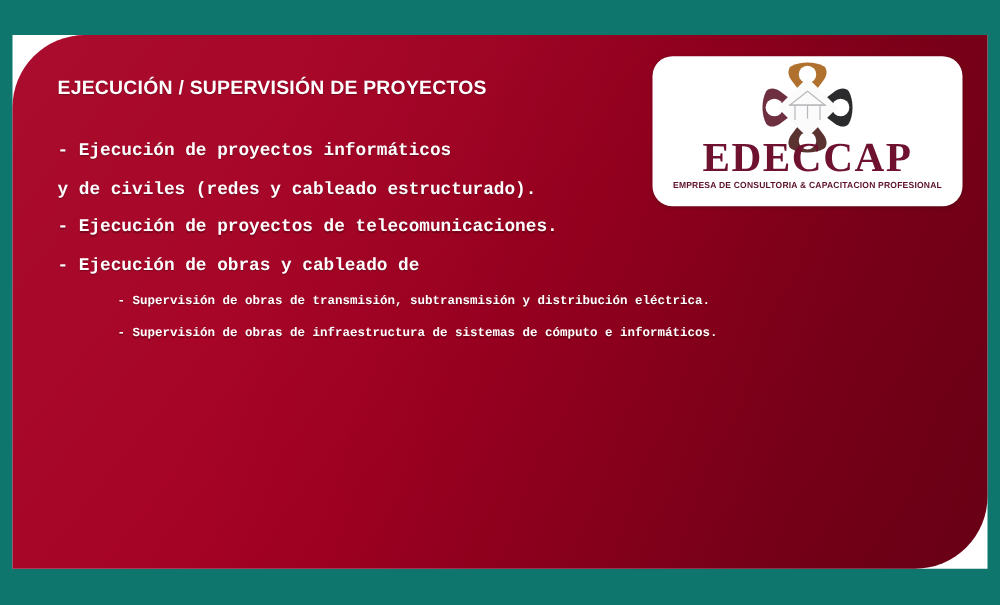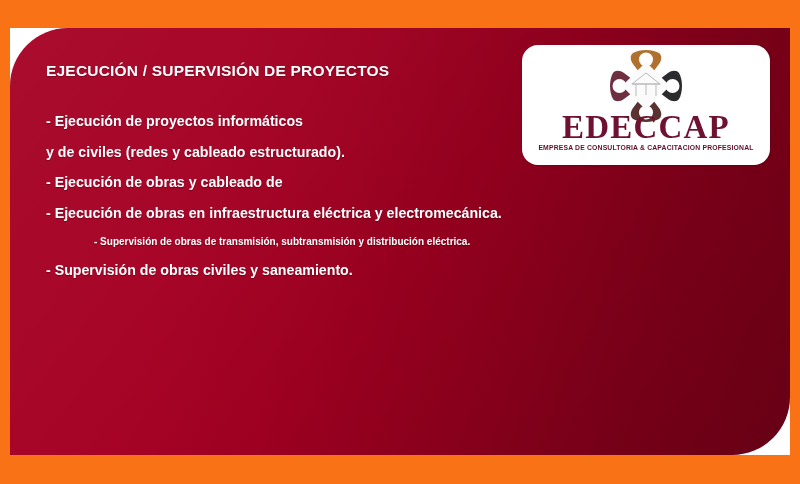--- a/index.html
+++ b/index.html
@@ -12,21 +12,21 @@
     height: 484px;
     overflow: hidden;
     font-family: "Liberation Sans", sans-serif;
   }
 
   
   .stage {
     position: relative;
     width: 800px;
     height: 484px;
-    background: #f97316;
+    background: #0f766e;
   }
 
   
   .paper {
     position: absolute;
     left: 10px;
     top: 28px;
     width: 780px;
     height: 427px;
     background: #ffffff;
@@ -88,20 +88,21 @@
     padding: 0;
   }
   .bullets li {
     color: #ffffff;
     font-size: 14.2px;
     font-weight: bold;
     line-height: 1.0;
     margin: 0 0 16.5px 0;
     white-space: nowrap;
     text-shadow: 0 1px 1px rgba(0,0,0,0.30);
+    font-family: Liberation Mono, monospace;
   }
   .bullets li.tight {
     font-size: 10px;
     margin-left: 48px;
   }
 
   
   .logo-panel {
     position: absolute;
     left: 512px;
@@ -159,24 +160,24 @@
 
   <div class="card">
     <div class="card-sheen"></div>
 
     <div class="content">
       <h1 class="title">EJECUCIÓN / SUPERVISIÓN DE PROYECTOS</h1>
 
       <ul class="bullets">
         <li>- Ejecución de proyectos informáticos</li>
         <li>y de civiles (redes y cableado estructurado).</li>
+        <li>- Ejecución de proyectos de telecomunicaciones.</li>
         <li>- Ejecución de obras y cableado de</li>
-        <li>- Ejecución de obras en infraestructura eléctrica y electromecánica.</li>
         <li class="tight">- Supervisión de obras de transmisión, subtransmisión y distribución eléctrica.</li>
-        <li>- Supervisión de obras civiles y saneamiento.</li>
+        <li class="tight">- Supervisión de obras de infraestructura de sistemas de cómputo e informáticos.</li>
       </ul>
     </div>
 
     <div class="logo-panel">
 
       <div class="logo-mark">
         <svg viewBox="0 0 108 74" width="108" height="74" aria-hidden="true">
 
           <g transform="translate(54,37)">
             <path d="M -13 -33 C -6 -37, 6 -37, 13 -33 C 16 -31, 16 -26, 13 -22

